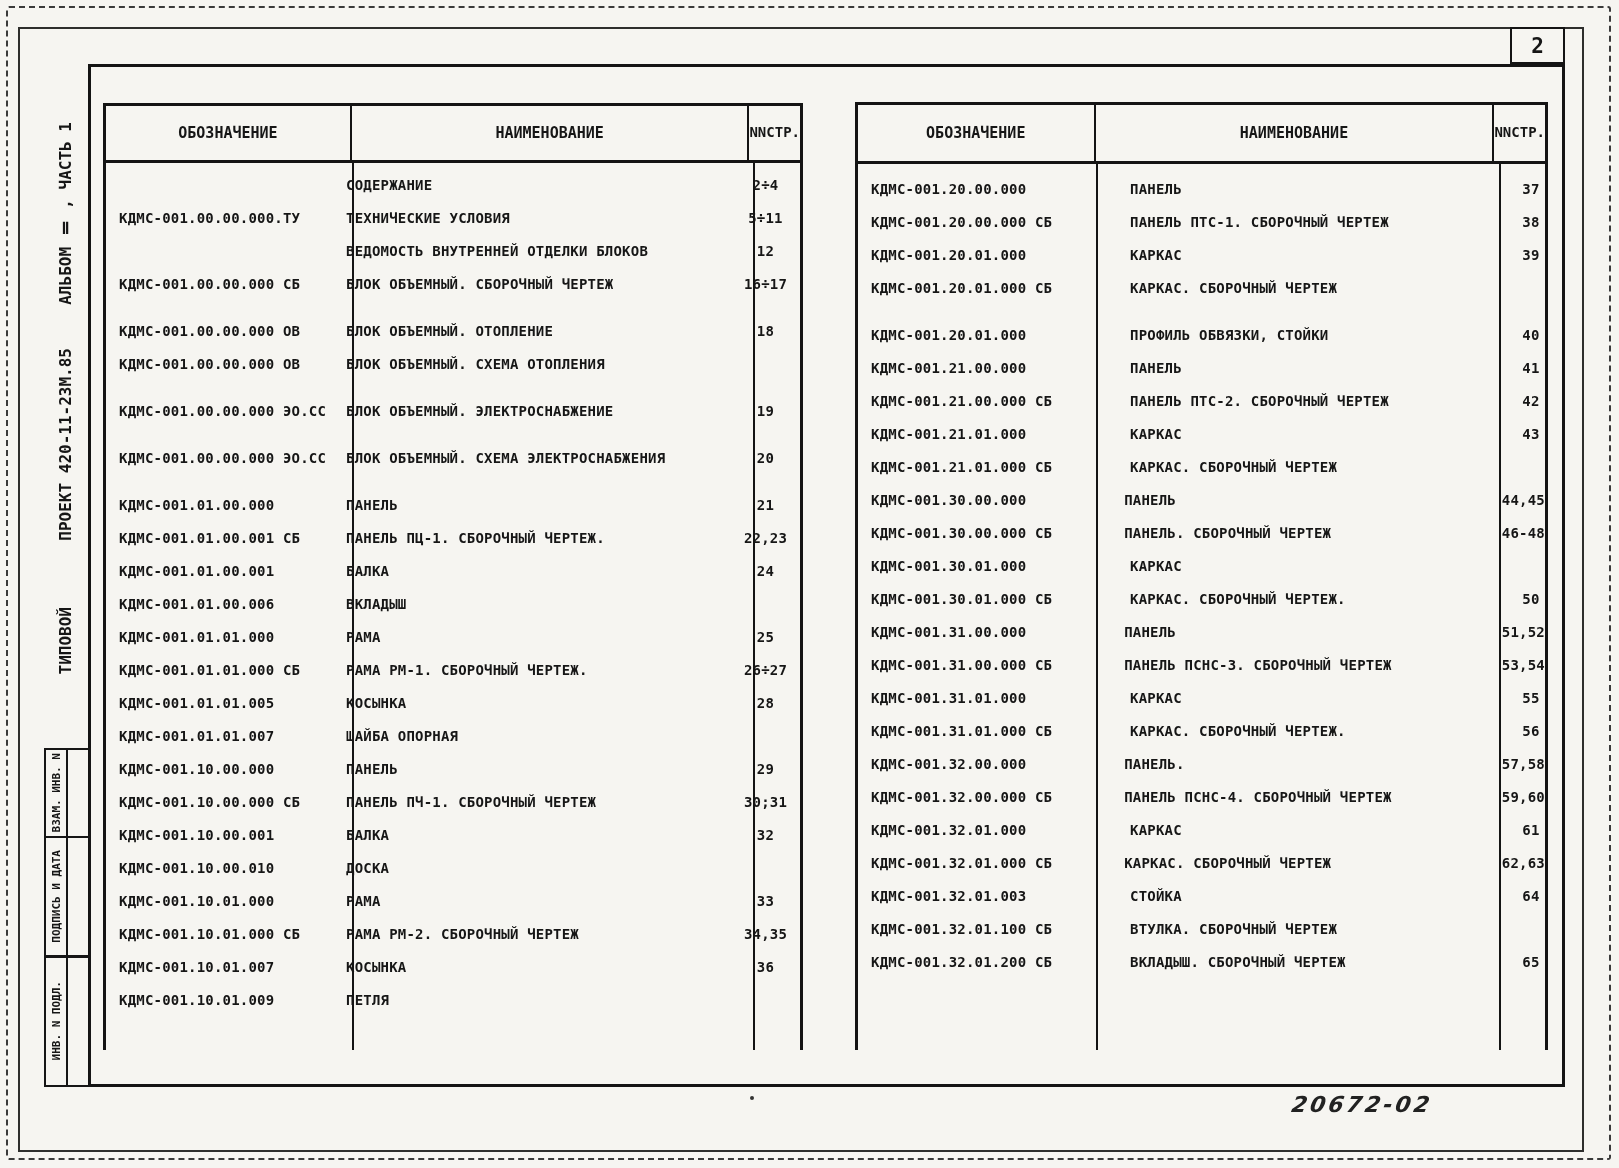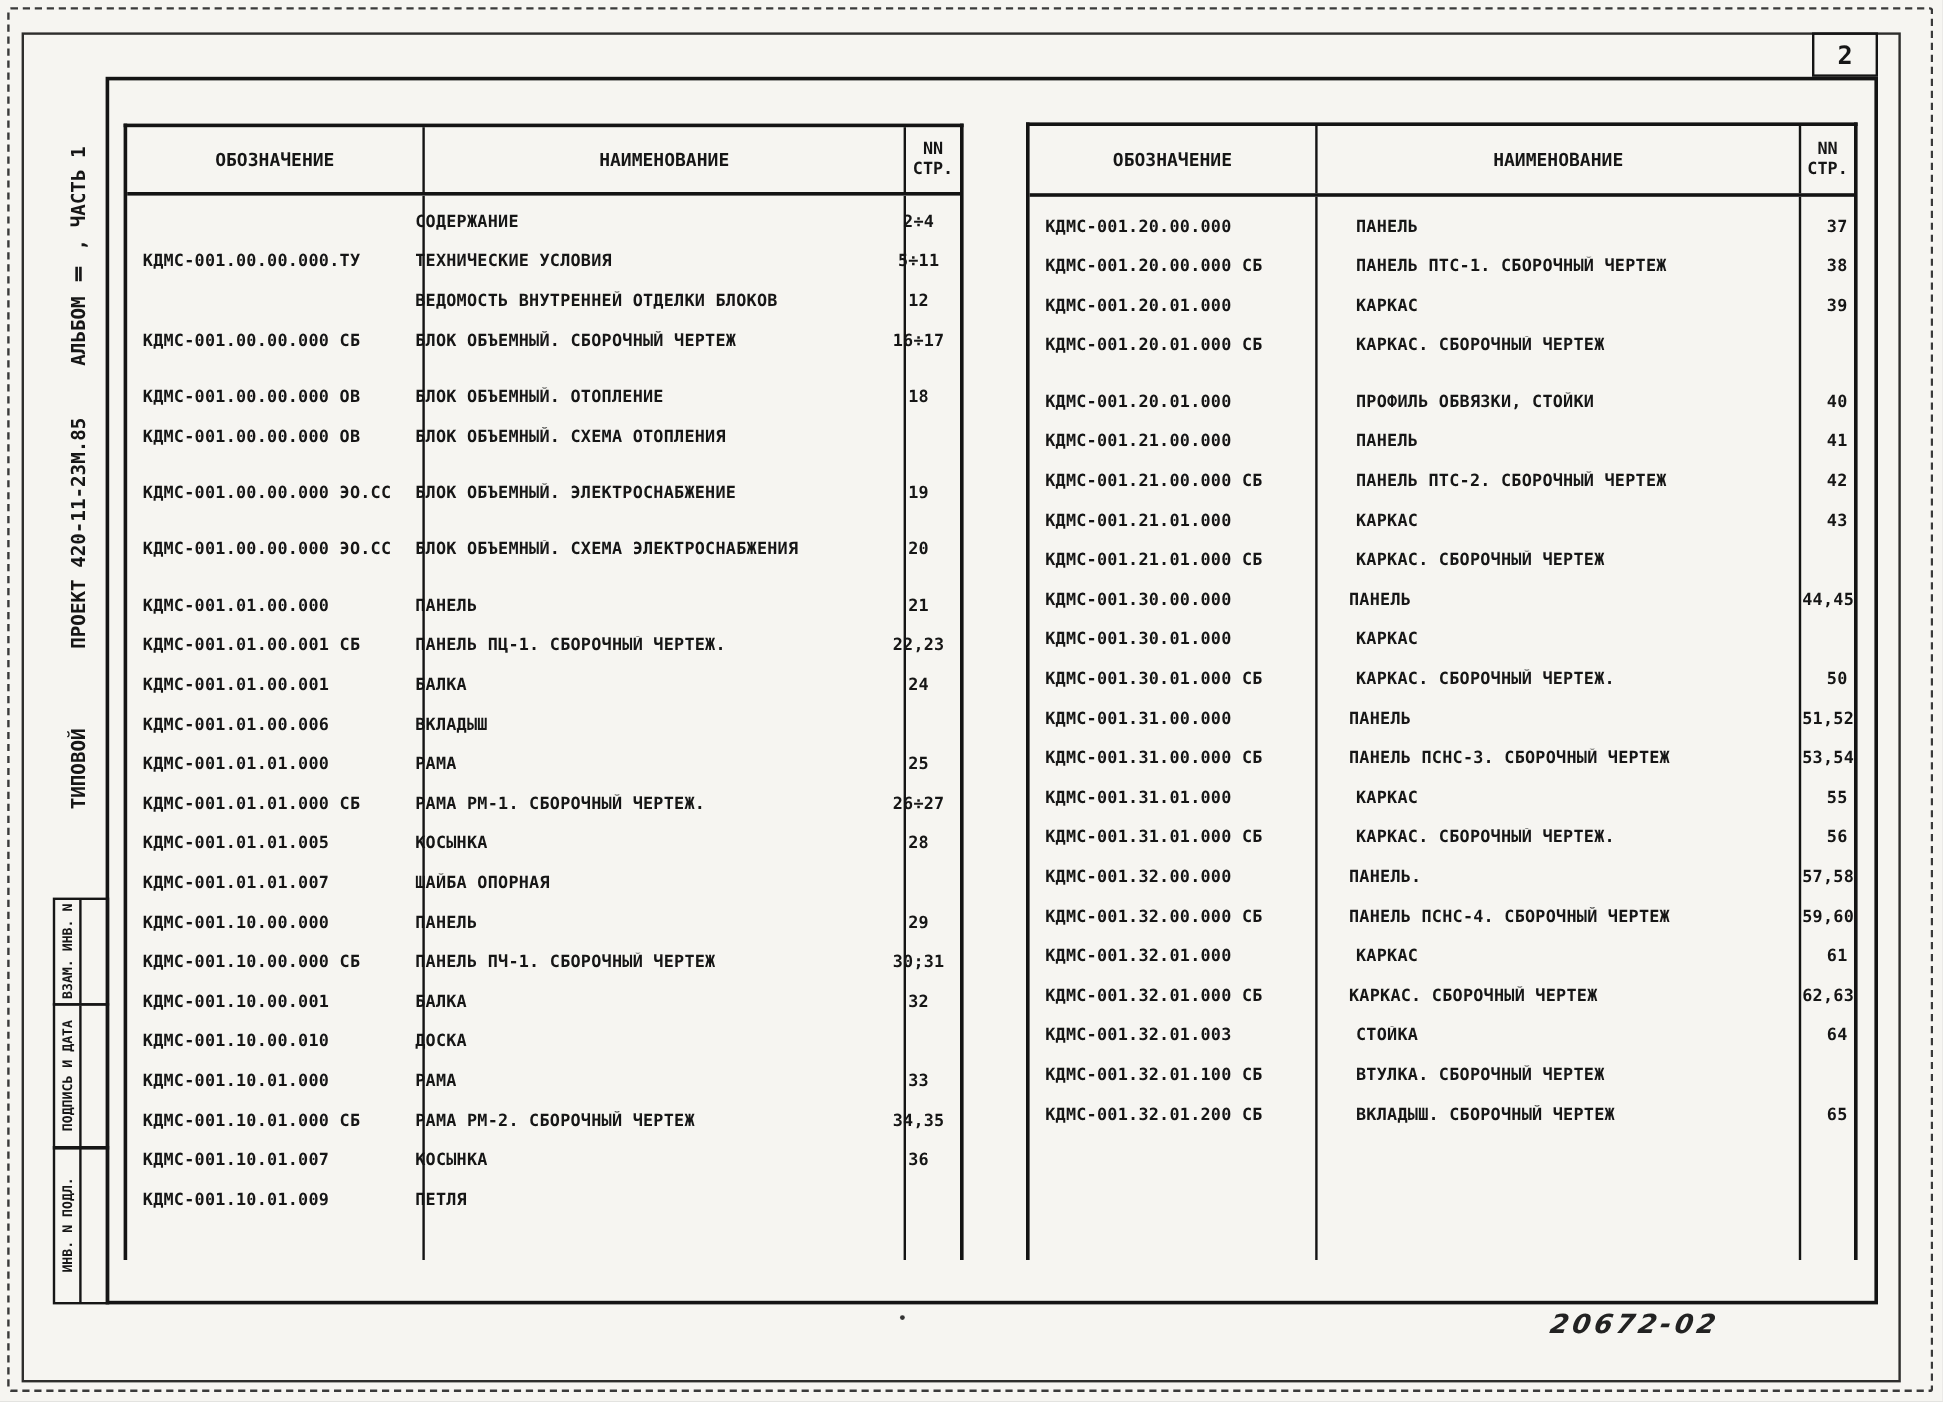--- a/index.html
+++ b/index.html
@@ -87,21 +87,21 @@
   .t-left .thead{height:57px;}
   .t-right .thead{height:59px;}
   .hcell{
     box-sizing:border-box;
     display:flex;align-items:center;justify-content:center;
   }
   .t-left .h-d{width:248px;border-right:2.5px solid #141414;}
   .t-left .h-n{width:401px;border-right:2.5px solid #141414;}
   .t-right .h-d{width:240px;border-right:2.5px solid #141414;}
   .t-right .h-n{width:403px;border-right:2.5px solid #141414;}
-  .h-p{flex:1;flex-direction:column;line-height:1.25;font-size:14px;}
+  .h-p{flex:1;flex-direction:row;line-height:1.25;font-size:14px;}
   .tbody{
     position:relative;
     box-sizing:border-box;
     overflow:hidden;
     height:calc(100% - 57px);
   }
   .t-right .tbody{height:calc(100% - 59px);}
   .vl{position:absolute;top:0;bottom:0;width:2.5px;background:#141414;}
   .t-left  .vl1{left:245.5px;} .t-left  .vl2{left:646.5px;}
   .t-right .vl1{left:237.5px;} .t-right .vl2{left:640.5px;}
@@ -402,20 +402,25 @@
             <div class="c-n">Каркас. Сборочный чертеж</div>
             <div class="c-p"></div>
           </div>
 
           <div class="row">
             <div class="c-d">КДМС-001.30.00.000</div>
             <div class="c-n">Панель</div>
             <div class="c-p">44,45</div>
           </div>
 
+          <div class="row">
+            <div class="c-d">КДМС-001.30.00.000 СБ</div>
+            <div class="c-n">Панель. Сборочный чертеж</div>
+            <div class="c-p">46-48</div>
+          </div>
 
           <div class="row">
             <div class="c-d">КДМС-001.30.01.000</div>
             <div class="c-n">Каркас</div>
             <div class="c-p"></div>
           </div>
 
 
           <div class="row">
             <div class="c-d">КДМС-001.30.01.000 СБ</div>

